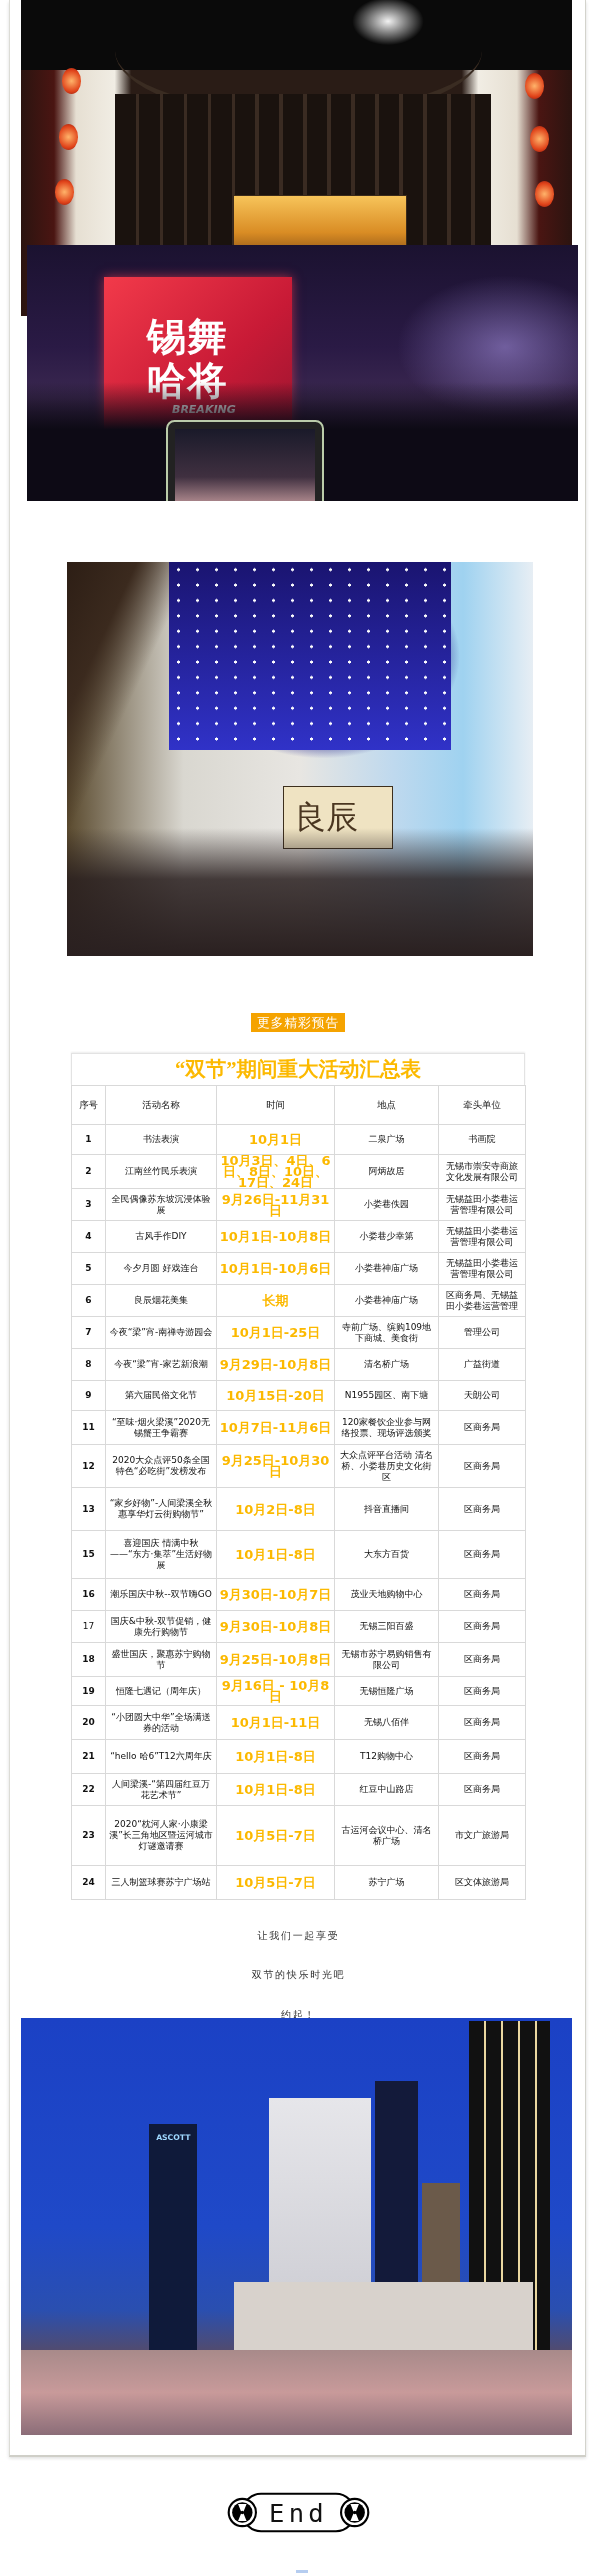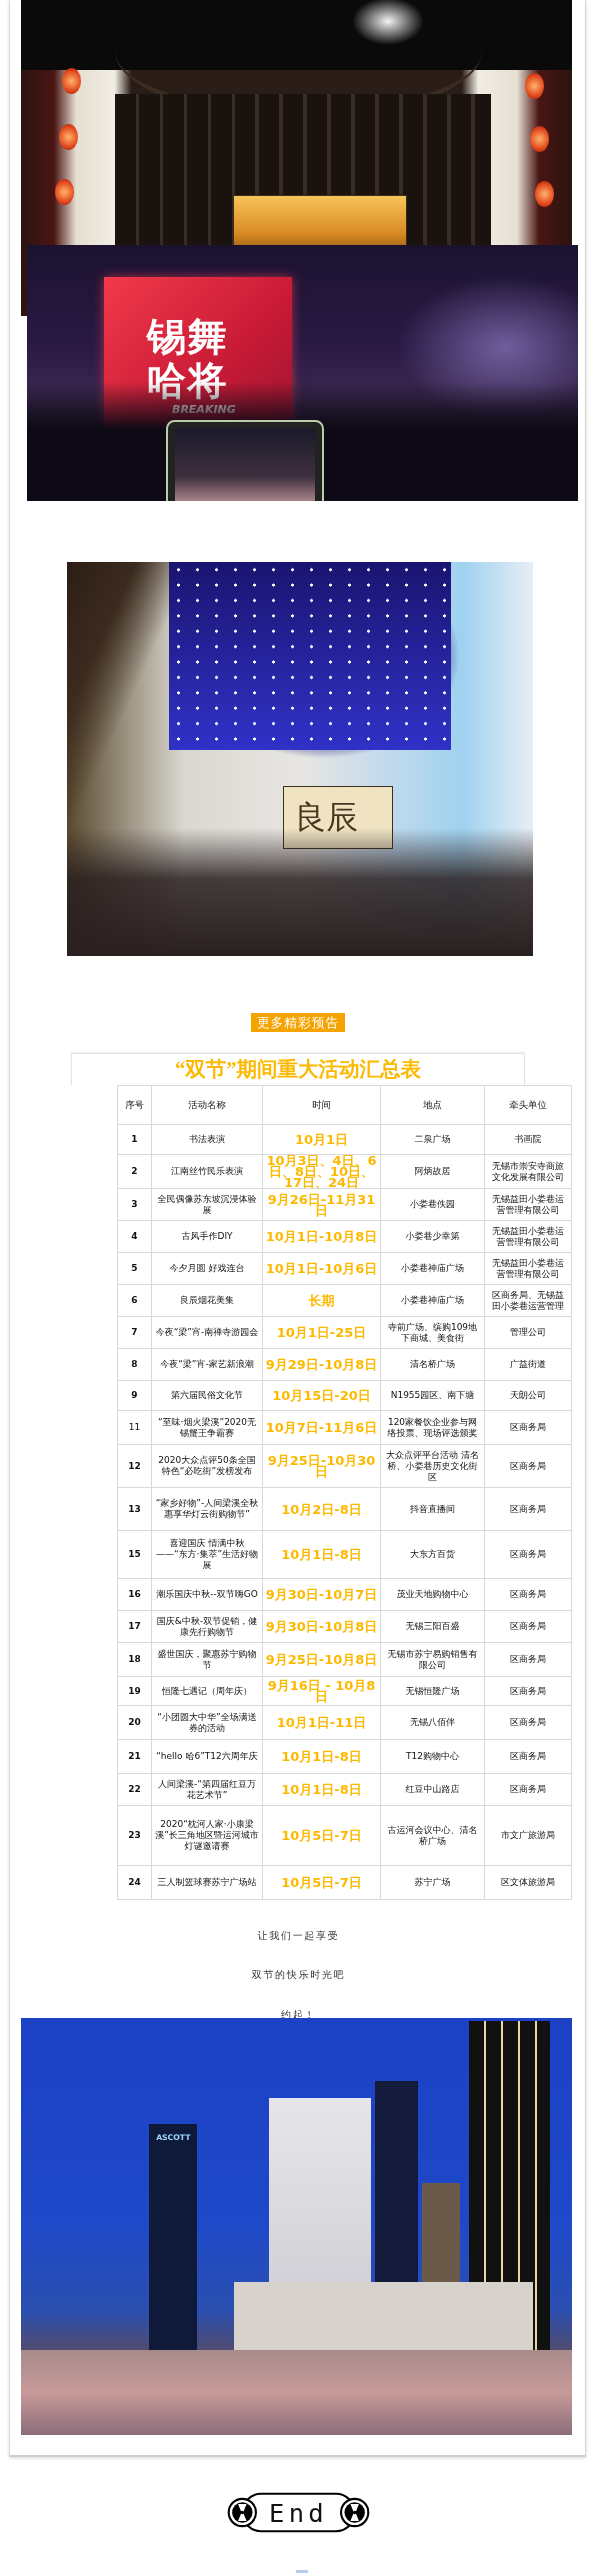--- a/index.html
+++ b/index.html
@@ -41,21 +41,21 @@
                 background:radial-gradient(circle,#fff 1.3px,transparent 1.7px) 0 0/19px 15.4px, linear-gradient(180deg,#1a1470,#3032c8); }
   .p3 .banner { position:absolute; left:184px; top:224px; width:108px; height:61px; background:#efe3c2; border:1.7px solid #3d2f1d;margin-left:32px; }
   .p3 .banner span { position:absolute; left:10.2px; top:8.5px; font-size:32px; color:#4a3620; font-family:"DejaVu Serif",serif; }
   .p3 .people { position:absolute; left:0; bottom:0; width:466px; height:128px; background:linear-gradient(180deg,rgba(40,30,30,0) 0%,rgba(40,30,30,0.85) 40%,#2a2020 100%); }
   .p3 .tree { position:absolute; left:0; top:0; width:102px; height:282px; background:linear-gradient(115deg,#2d1e15 0%,#3b2a1e 30%,transparent 55%); }
 
   .badge { position:absolute; left:251px; top:1013px; width:94px; height:19px; background:#f5a300; color:#fff; font-size:12.8px; line-height:19px; text-align:center; letter-spacing:0.9px; }
 
   .tbl-wrap { position:absolute; left:71px; top:1053px; width:454px; }
   .tbl-title { height:31px; line-height:31px; text-align:center; color:#fcb900; font-size:20.5px; font-weight:bold; border:0.9px solid #e3e3e3; border-bottom:none; box-shadow:0 -0.9px 1.7px rgba(0,0,0,0.08);font-family:Liberation Serif, serif; }
-  table { border-collapse:collapse; width:454px; table-layout:fixed; font-size:9px; color:#111;margin-left:46px; }
+  table { border-collapse:collapse; width:454px; table-layout:fixed; font-size:9px; color:#111; }
   td { border:0.9px solid #d9d9d9; text-align:center; vertical-align:middle; padding:0 2.6px; line-height:11px; overflow:hidden; }
   td.time { color:#fcb900; font-weight:bold; font-size:13px; }
   th { border:0.9px solid #d9d9d9; font-weight:normal; height:36px; font-size:9.4px; }
 
   .closing { position:absolute; left:0; width:597px; text-align:center; font-size:10px; color:#333; letter-spacing:1.7px; }
 
   .p4 { left:21.3px; top:2018px; width:551px; height:417px;
         background:linear-gradient(180deg,#1b41c5 0%,#1f49c8 50%,#2a4fb0 70%,#5a4a60 82%,#6b4c55 100%); }
   .p4 .b { position:absolute; bottom:81px; }
   .p4 .road { position:absolute; left:0; bottom:0; width:551px; height:85px; background:linear-gradient(180deg,#a88a8a,#c89a9a 50%,#8b6d78); }
@@ -179,21 +179,21 @@
           <td>广益街道</td>
         </tr>
         <tr style="height: 30px;">
           <td style="font-weight: bold;">9</td>
           <td>第六届民俗文化节</td>
           <td class="time">10月15日-20日</td>
           <td>N1955园区、南下塘</td>
           <td>天朗公司</td>
         </tr>
         <tr style="height: 34px;">
-          <td style="font-weight: normal;">11</td>
+          <td style="font-weight: bold;">11</td>
           <td>“至味·烟火梁溪”2020无锡蟹王争霸赛</td>
           <td class="time">10月7日-11月6日</td>
           <td>120家餐饮企业参与网络投票、现场评选颁奖</td>
           <td>区商务局</td>
         </tr>
         <tr style="height: 43px;">
           <td style="font-weight: bold;">12</td>
           <td>2020大众点评50条全国特色“必吃街”发榜发布</td>
           <td class="time">9月25日-10月30日</td>
           <td>大众点评平台活动 清名桥、小娄巷历史文化街区</td>
@@ -214,21 +214,21 @@
           <td>区商务局</td>
         </tr>
         <tr style="height: 32px;">
           <td style="font-weight: bold;">16</td>
           <td>潮乐国庆中秋--双节嗨GO</td>
           <td class="time">9月30日-10月7日</td>
           <td>茂业天地购物中心</td>
           <td>区商务局</td>
         </tr>
         <tr style="height: 32px;">
-          <td style="font-weight: bold;">17</td>
+          <td style="font-weight: normal;">17</td>
           <td>国庆&amp;中秋-双节促销，健康先行购物节</td>
           <td class="time">9月30日-10月8日</td>
           <td>无锡三阳百盛</td>
           <td>区商务局</td>
         </tr>
         <tr style="height: 34px;">
           <td style="font-weight: bold;">18</td>
           <td>盛世国庆，聚惠苏宁购物节</td>
           <td class="time">9月25日-10月8日</td>
           <td>无锡市苏宁易购销售有限公司</td>

